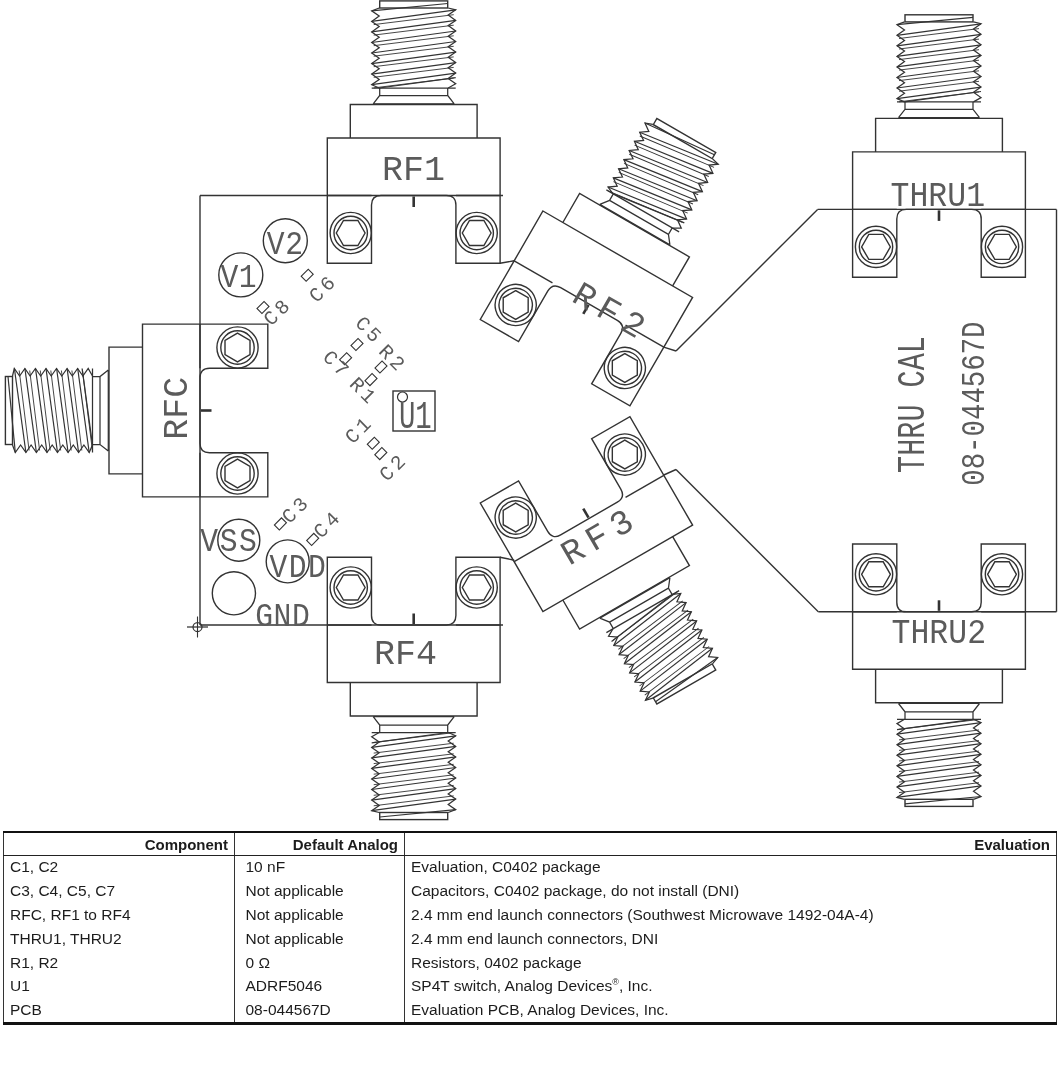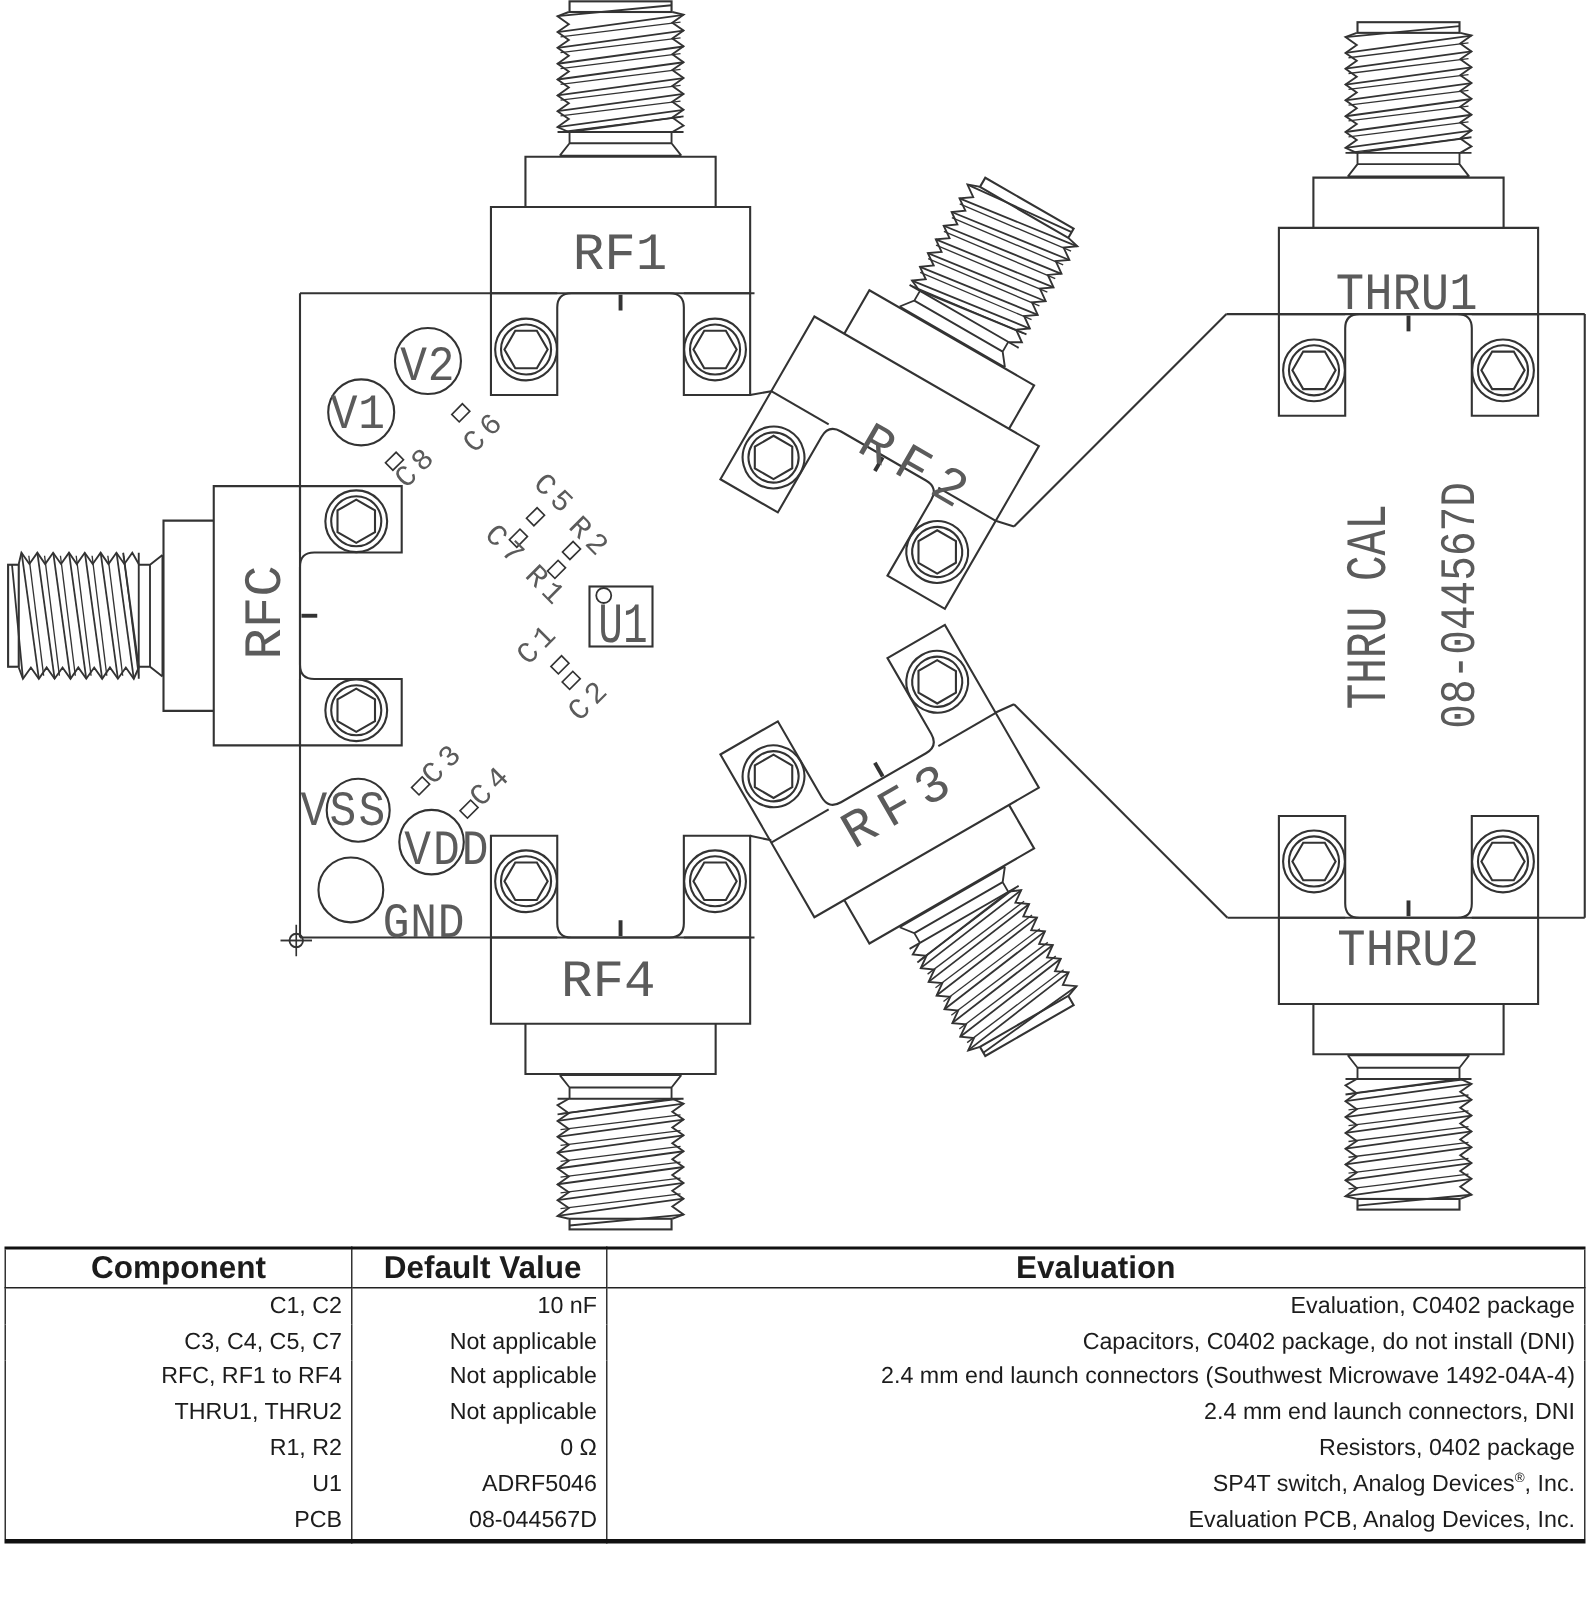--- a/index.html
+++ b/index.html
@@ -1,20 +1,20 @@
 <!DOCTYPE html>
 <html><head>
 <meta charset="utf-8">
 <style>
 html,body{margin:0;padding:0;background:#ffffff;width:1060px;height:1077px;overflow:hidden;position:relative;}
 .bom{position:absolute;left:3px;top:831px;width:1053px;border-collapse:collapse;table-layout:fixed;
  font-family:"Liberation Sans",sans-serif;font-size:15.5px;color:#1c1c1c;
  border-top:2.5px solid #111;border-bottom:3px solid #111;border-left:1px solid #333;border-right:1px solid #333;}
-.bom th{font-size:21px;text-align:center;height:20.5px;border-bottom:1.5px solid #222;padding:1px 6px 0 6px;}
-.bom td{height:23.8px;padding:0 6px;vertical-align:middle;text-align:right;}
+.bom th{font-size:15px;text-align:right;height:20.5px;border-bottom:1.5px solid #222;padding:1px 6px 0 6px;}
+.bom td{height:23.8px;padding:0 6px;vertical-align:middle;}
 .bom td,.bom th{border-left:1px solid #333;border-right:1px solid #333;white-space:nowrap;overflow:hidden;}
 .bom .c2{padding-left:10.5px;}
 .bom col.w1{width:231px}.bom col.w2{width:170px}.bom col.w3{width:652px}
 </style>
 </head>
 <body>
 
 <svg width="1060" height="832" viewBox="0 0 1060 832" style="position:absolute;left:0;top:0">
 
 <line x1="200.0" y1="195.5" x2="503.0" y2="195.5" stroke="#333333" stroke-width="1.4"></line>
@@ -374,21 +374,21 @@
 <table class="bom">
     <colgroup>
       <col class="w1">
       <col class="w2">
       <col class="w3">
     </colgroup>
 
 <tbody>
       <tr class="hdr">
         <th>Component</th>
-        <th class="c2">Default Value</th>
+        <th class="c2">Default Analog</th>
         <th>Evaluation</th>
       </tr>
 
 <tr>
         <td>C1, C2</td>
         <td class="c2">10 nF</td>
         <td>Evaluation, C0402 package</td>
       </tr>
 
 <tr>

